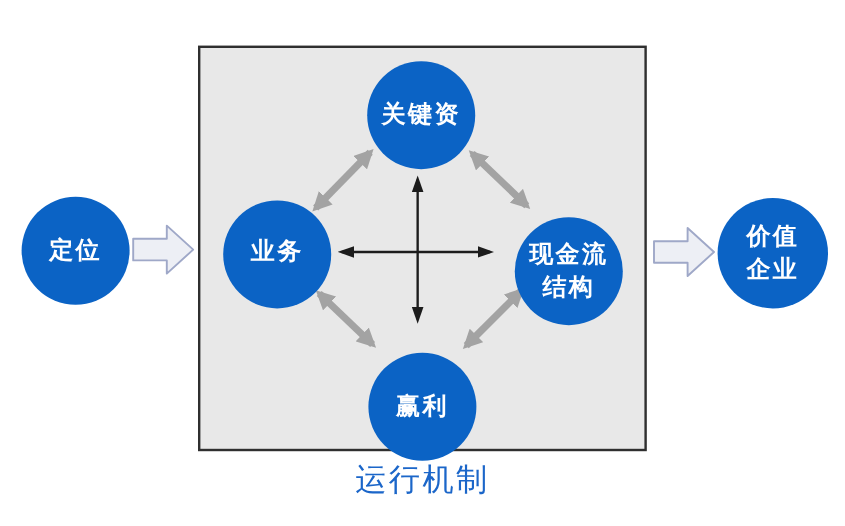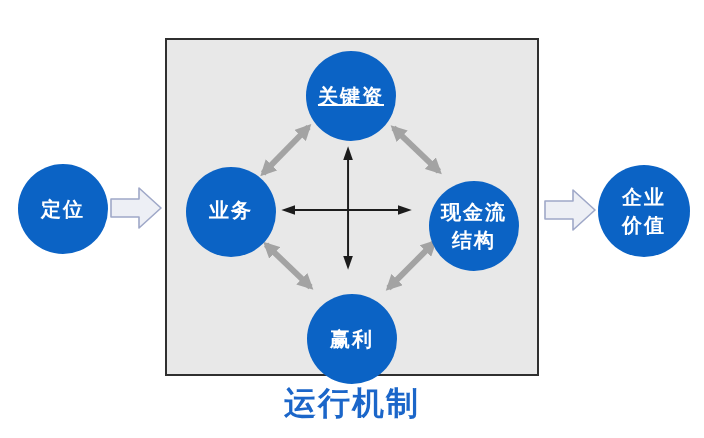--- a/index.html
+++ b/index.html
@@ -56,22 +56,22 @@
     stroke:var(--block-arrow-stroke);
     stroke-width:1.6;
     stroke-linejoin:round;
   }
   .diagram-title{
     position:absolute;
     left:165px;top:382px;
     width:374px;
     text-align:center;
     color:var(--title-blue);
-    font-size:32px;
-    font-weight:bold;
+    font-size:26px;
+    font-weight:normal;
     letter-spacing:2px;
   }
 </style>
 </head>
 <body>
 
 <div class="stage">
 
   <div class="node" style="left:18px;top:164px;width:90px;height:90px;text-align:center;">
     <span>定位</span>
@@ -95,21 +95,21 @@
 
       <line x1="97" y1="135" x2="143" y2="88" class="gray-line" marker-start="url(#grayHead)" marker-end="url(#grayHead)"></line>
       <line x1="229" y1="89" x2="275" y2="133" class="gray-line" marker-start="url(#grayHead)" marker-end="url(#grayHead)"></line>
       <line x1="100" y1="207" x2="145" y2="250" class="gray-line" marker-start="url(#grayHead)" marker-end="url(#grayHead)"></line>
       <line x1="224" y1="251" x2="270" y2="205" class="gray-line" marker-start="url(#grayHead)" marker-end="url(#grayHead)"></line>
 
       <line x1="119" y1="172" x2="244" y2="172" class="black-line" marker-start="url(#blackHead)" marker-end="url(#blackHead)"></line>
       <line x1="183" y1="111" x2="183" y2="229" class="black-line" marker-start="url(#blackHead)" marker-end="url(#blackHead)"></line>
     </svg>
 
-    <div class="node" style="left:139px;top:11px;width:90px;height:90px;text-decoration:underline;">
+    <div class="node" style="left:139px;top:11px;width:90px;height:90px;">
       <span>关键资</span>
     </div>
 
     <div class="node" style="left:19px;top:127px;width:90px;height:90px;font-family:Liberation Mono, monospace;">
       <span>业务</span>
     </div>
 
     <div class="node" style="left:262px;top:141px;width:90px;height:90px;">
       <span>现金流</span>
       <span>结构</span>
@@ -119,19 +119,19 @@
       <span>赢利</span>
     </div>
 
   </div>
 
   <svg class="block-arrow" style="left:544px;top:188px;" viewBox="0 0 52 44">
     <polygon points="1,13 29,13 29,2 51,22 29,42 29,31 1,31"></polygon>
   </svg>
 
   <div class="node" style="left:598px;top:165px;width:92px;height:92px;">
+    <span>价值</span>
     <span>企业</span>
-    <span>价值</span>
   </div>
 
   <div class="diagram-title">运行机制</div>
 
 </div>
 
 </body></html>

